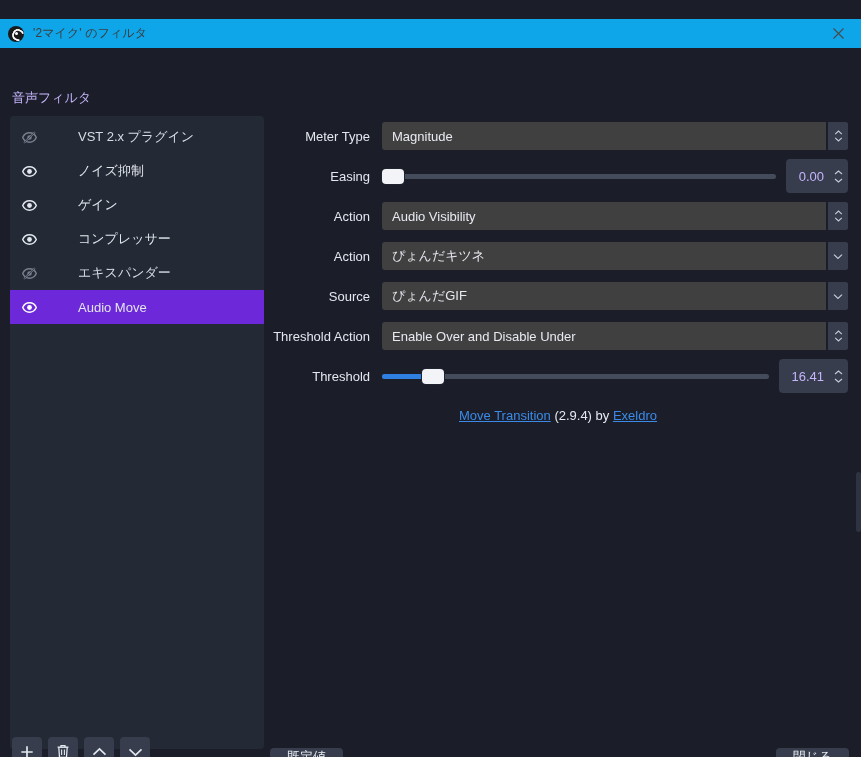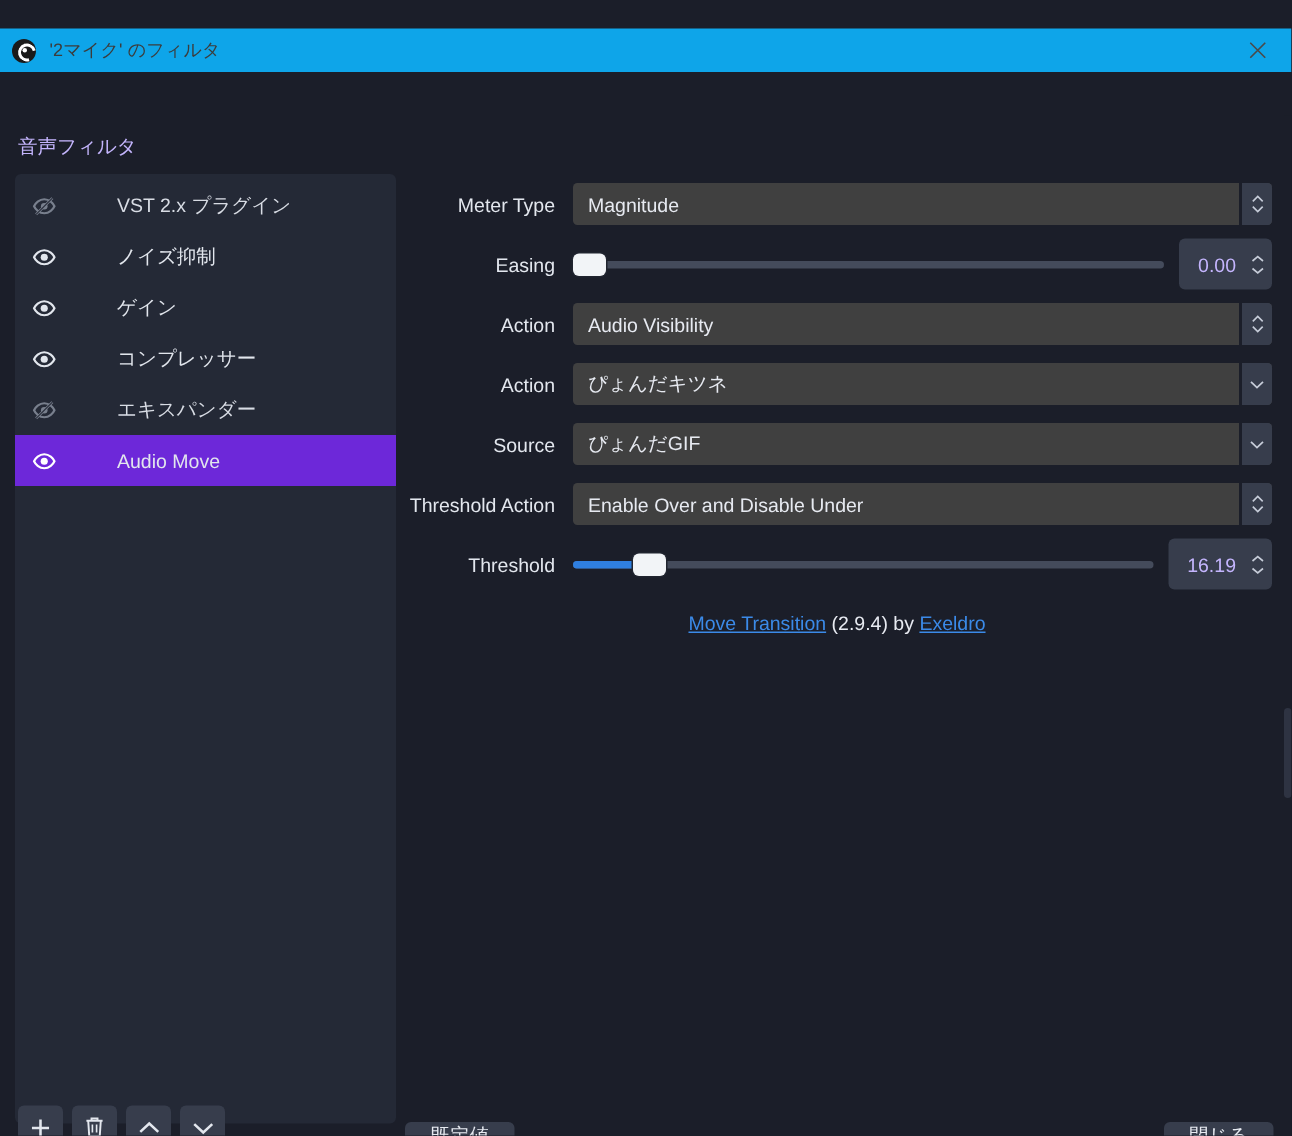--- a/index.html
+++ b/index.html
@@ -454,21 +454,21 @@
     </div>
 
     <div class="row">
       <div class="lbl">Threshold</div>
       <div class="slider-wrap">
         <div class="track"></div>
         <div class="fill" id="threshold-fill" style="width: 51.15px;"></div>
         <div class="handle" id="threshold-handle" style="left: 40.15px;"></div>
       </div>
       <div class="spinbox wide">
-        <div class="num">16.19</div>
+        <div class="num">16.41</div>
         <div class="sp-arrows">
           <svg width="9" height="5" viewBox="0 0 9 5">
               <path d="M1 4 L4.5 1 L8 4" fill="none" stroke="#c6ccd8" stroke-width="1.1"></path>
             </svg>
           <svg width="9" height="5" viewBox="0 0 9 5">
               <path d="M1 1 L4.5 4 L8 1" fill="none" stroke="#c6ccd8" stroke-width="1.1"></path>
             </svg>
         </div>
       </div>
     </div>

